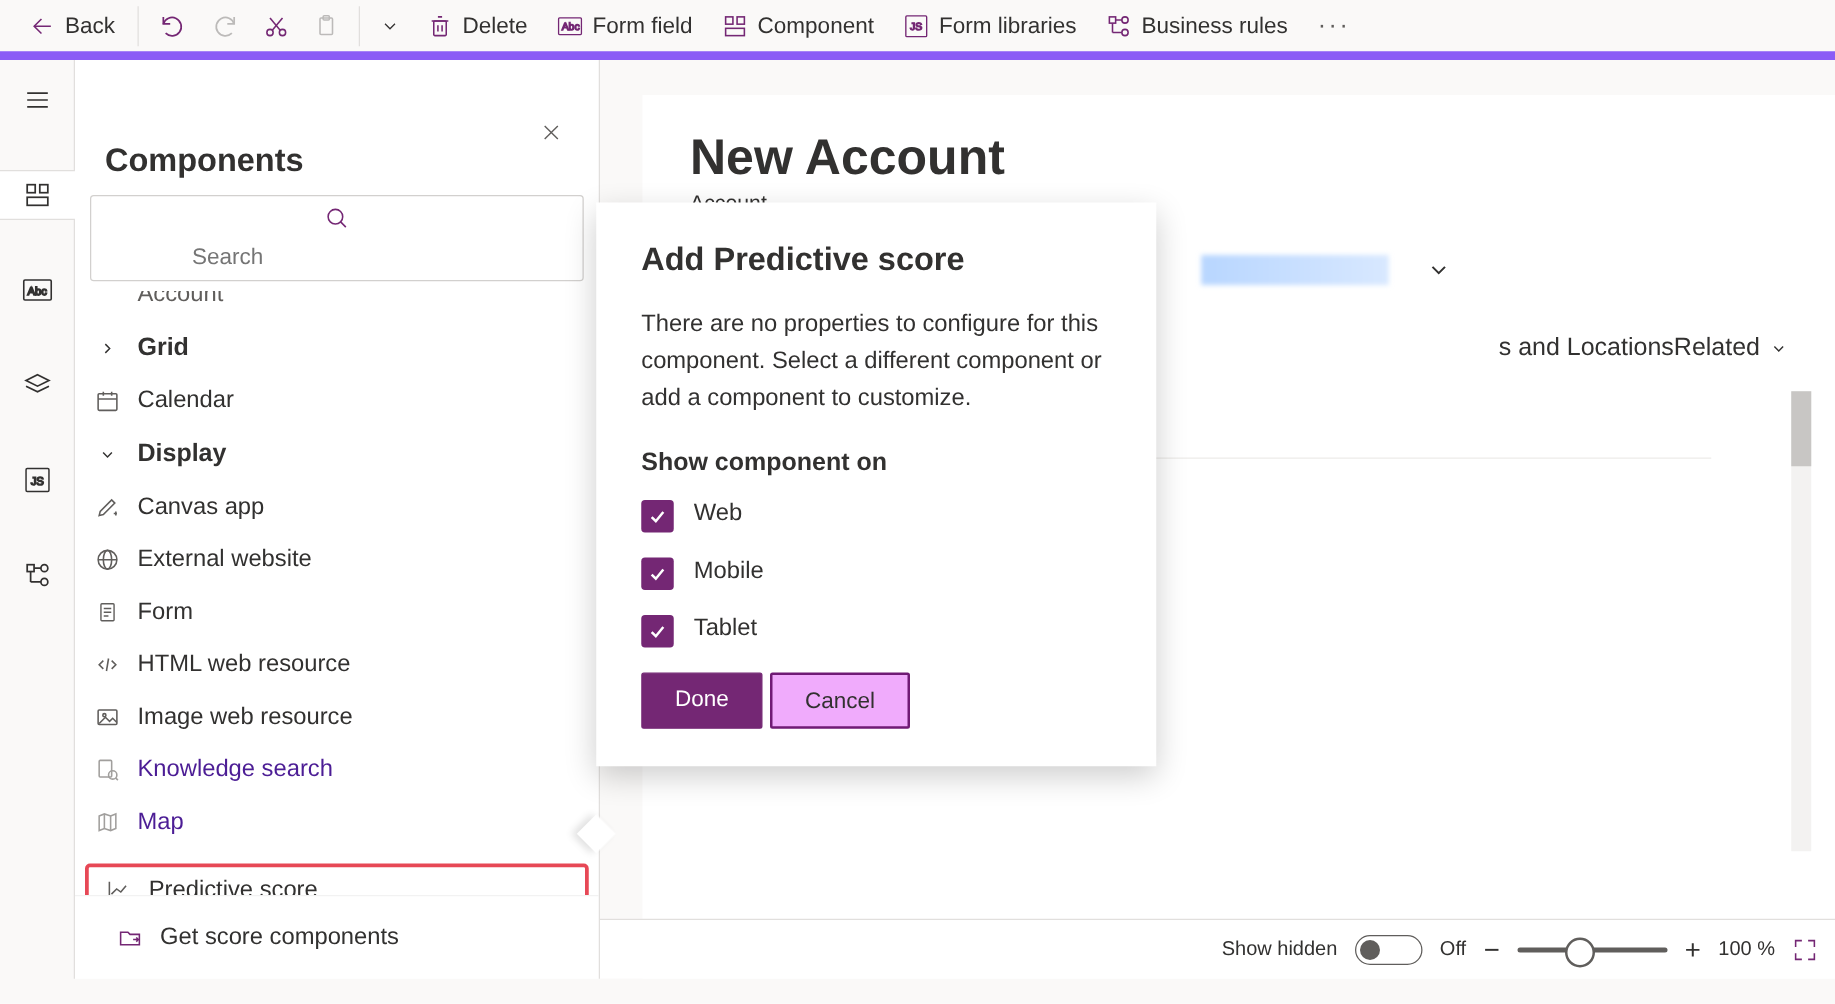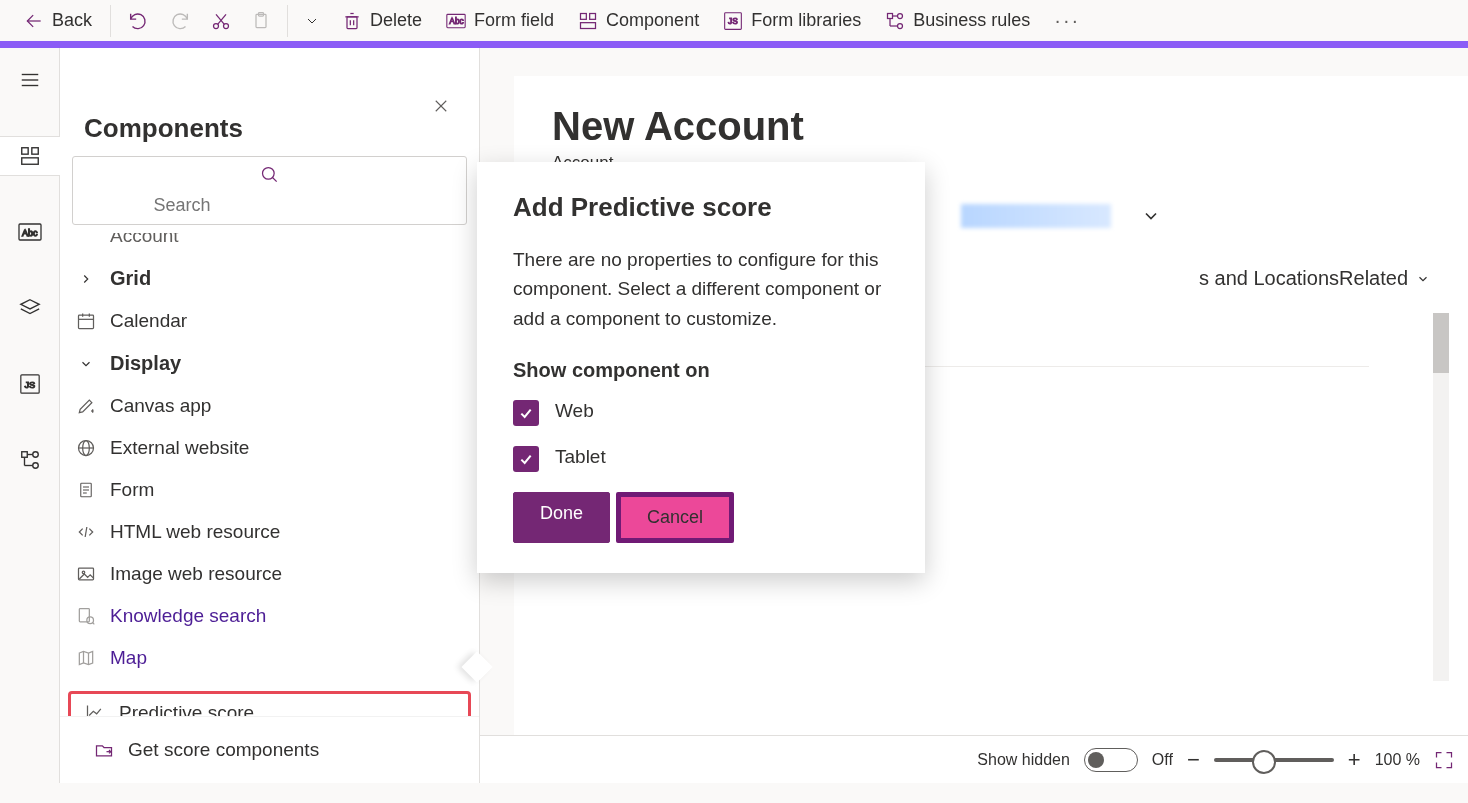--- a/index.html
+++ b/index.html
@@ -68,21 +68,21 @@
 .popup::before { content:""; position:absolute; left:-11px; top:494px; width:22px; height:22px; background:#fff; transform: rotate(45deg); box-shadow:-3px 3px 6px rgba(0,0,0,.12);}
 .popup-title { font-size: 26px; font-weight: 600; margin-bottom: 22px;}
 .popup-text { font-size: 19px; line-height: 1.55; margin-bottom: 26px;}
 .popup-sub { font-size: 20px; font-weight:600; margin-bottom: 18px;}
 .check-row { display:flex; align-items:flex-start; gap:16px; margin-bottom: 20px; font-size:19px;}
 .checkbox { width:26px; height:26px; background:#742774; border-radius:3px; display:flex; align-items:center; justify-content:center;}
 .checkbox svg { stroke:#fff; }
 .popup-buttons { display:flex; gap:6px; margin-top: 12px;}
 .btn { padding: 10px 26px; font-size: 18px; border-radius:2px; cursor:pointer;}
 .btn.primary { background:#742774; color:#fff; border:1px solid #742774;}
-.btn.secondary { background:#ec4899; color:#323130; border:5px solid #701a75;}
+.btn.secondary { background:#f0abfc; color:#323130; border:2px solid #701a75;}
 
 svg { display:block; }
 .more-dots { letter-spacing:2px; font-size:20px; color:#605e5c; padding:0 10px;}
 </style>
 </head>
 <body>
 
 <div class="toolbar">
   <div class="toolbar-item">
     <span class="icon">
@@ -447,19 +447,27 @@
         </svg>
       </div>
     <span>Web</span>
   </div>
   <div class="check-row">
     <div class="checkbox">
         <svg width="16" height="16" viewBox="0 0 24 24" fill="none" stroke-width="3">
           <polyline points="5,13 10,18 19,7"></polyline>
         </svg>
       </div>
+    <span>Mobile</span>
+  </div>
+  <div class="check-row">
+    <div class="checkbox">
+        <svg width="16" height="16" viewBox="0 0 24 24" fill="none" stroke-width="3">
+          <polyline points="5,13 10,18 19,7"></polyline>
+        </svg>
+      </div>
     <span>Tablet</span>
   </div>
   <div class="popup-buttons">
     <div class="btn primary">Done</div>
     <div class="btn secondary">Cancel</div>
   </div>
 </div>
 
 </body></html>

